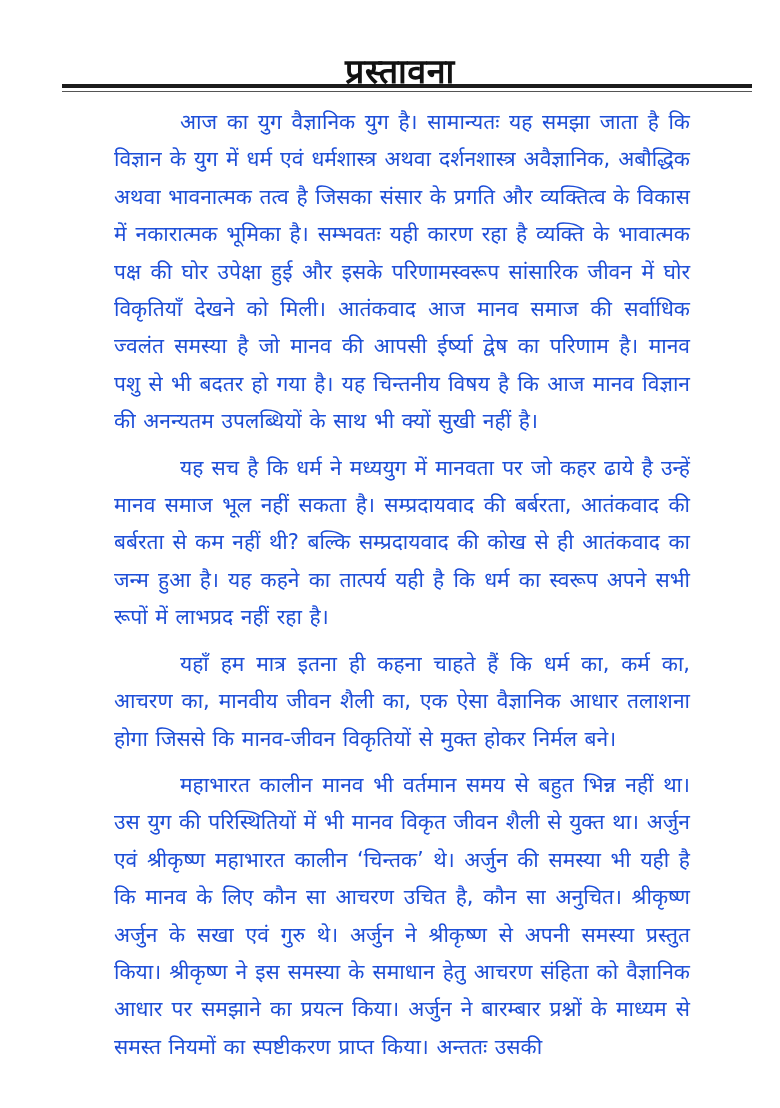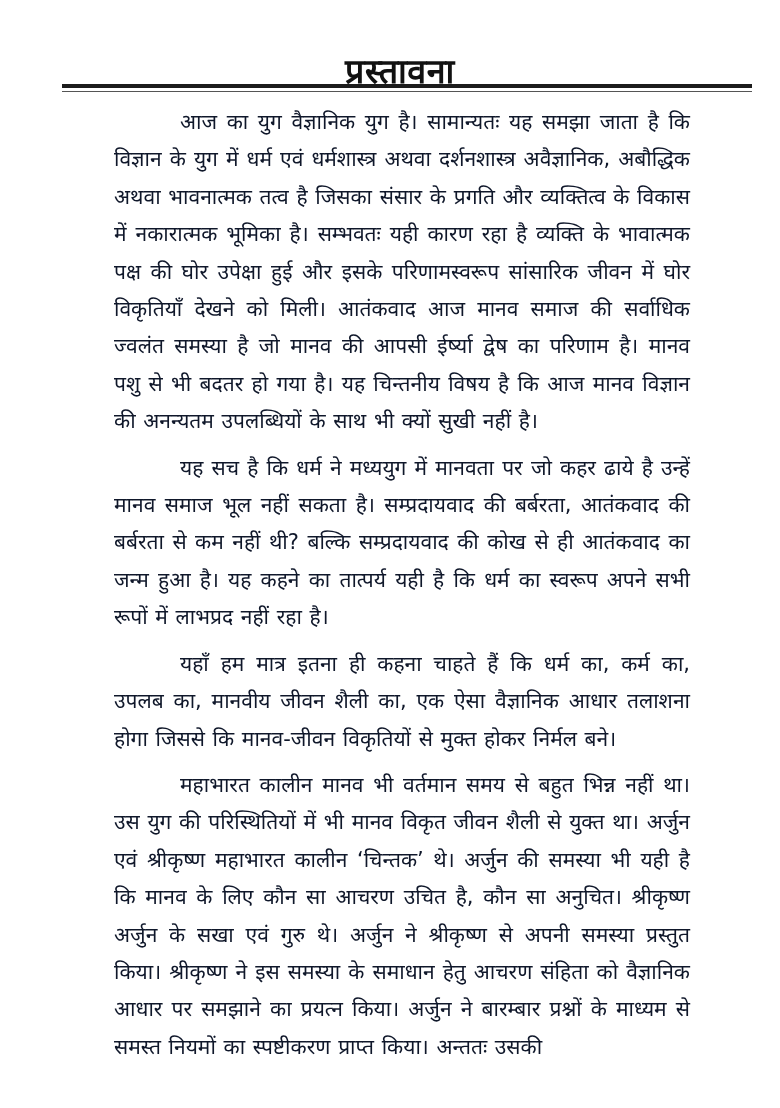--- a/index.html
+++ b/index.html
@@ -49,31 +49,31 @@
       top: 104px;
       width: 576px;
     }
     .para {
       margin: 0 0 9px 0;
       font-size: 21px;
       line-height: 37.4px;
       text-align: justify;
       text-indent: 66px;
       word-spacing: 1px;
-      color: #0f172a;
+      color: #1d4ed8;
     }
   </style>
 </head>
 <body>
 
 <div>
   <h1 class="page-title">प्रस्तावना</h1>
 
   <div class="rule-thick"></div>
   <div class="rule-thin"></div>
 
   <div class="content">
     <p class="para">आज का युग वैज्ञानिक युग है। सामान्यतः यह समझा जाता है कि विज्ञान के युग में धर्म एवं धर्मशास्त्र अथवा दर्शनशास्त्र अवैज्ञानिक, अबौद्धिक अथवा भावनात्मक तत्व है जिसका संसार के प्रगति और व्यक्तित्व के विकास में नकारात्मक भूमिका है। सम्भवतः यही कारण रहा है व्यक्ति के भावात्मक पक्ष की घोर उपेक्षा हुई और इसके परिणामस्वरूप सांसारिक जीवन में घोर विकृतियाँ देखने को मिली। आतंकवाद आज मानव समाज की सर्वाधिक ज्वलंत समस्या है जो मानव की आपसी ईर्ष्या द्वेष का परिणाम है। मानव पशु से भी बदतर हो गया है। यह चिन्तनीय विषय है कि आज मानव विज्ञान की अनन्यतम उपलब्धियों के साथ भी क्यों सुखी नहीं है।</p>
     <p class="para">यह सच है कि धर्म ने मध्ययुग में मानवता पर जो कहर ढाये है उन्हें मानव समाज भूल नहीं सकता है। सम्प्रदायवाद की बर्बरता, आतंकवाद की बर्बरता से कम नहीं थी? बल्कि सम्प्रदायवाद की कोख से ही आतंकवाद का जन्म हुआ है। यह कहने का तात्पर्य यही है कि धर्म का स्वरूप अपने सभी रूपों में लाभप्रद नहीं रहा है।</p>
-    <p class="para">यहाँ हम मात्र इतना ही कहना चाहते हैं कि धर्म का, कर्म का, उपलब का, मानवीय जीवन शैली का, एक ऐसा वैज्ञानिक आधार तलाशना होगा जिससे कि मानव-जीवन विकृतियों से मुक्त होकर निर्मल बने।</p>
+    <p class="para">यहाँ हम मात्र इतना ही कहना चाहते हैं कि धर्म का, कर्म का, आचरण का, मानवीय जीवन शैली का, एक ऐसा वैज्ञानिक आधार तलाशना होगा जिससे कि मानव-जीवन विकृतियों से मुक्त होकर निर्मल बने।</p>
     <p class="para">महाभारत कालीन मानव भी वर्तमान समय से बहुत भिन्न नहीं था। उस युग की परिस्थितियों में भी मानव विकृत जीवन शैली से युक्त था। अर्जुन एवं श्रीकृष्ण महाभारत कालीन ‘चिन्तक’ थे। अर्जुन की समस्या भी यही है कि मानव के लिए कौन सा आचरण उचित है, कौन सा अनुचित। श्रीकृष्ण अर्जुन के सखा एवं गुरु थे। अर्जुन ने श्रीकृष्ण से अपनी समस्या प्रस्तुत किया। श्रीकृष्ण ने इस समस्या के समाधान हेतु आचरण संहिता को वैज्ञानिक आधार पर समझाने का प्रयत्न किया। अर्जुन ने बारम्बार प्रश्नों के माध्यम से समस्त नियमों का स्पष्टीकरण प्राप्त किया। अन्ततः उसकी</p>
   </div>
 </div>
 
 </body></html>

